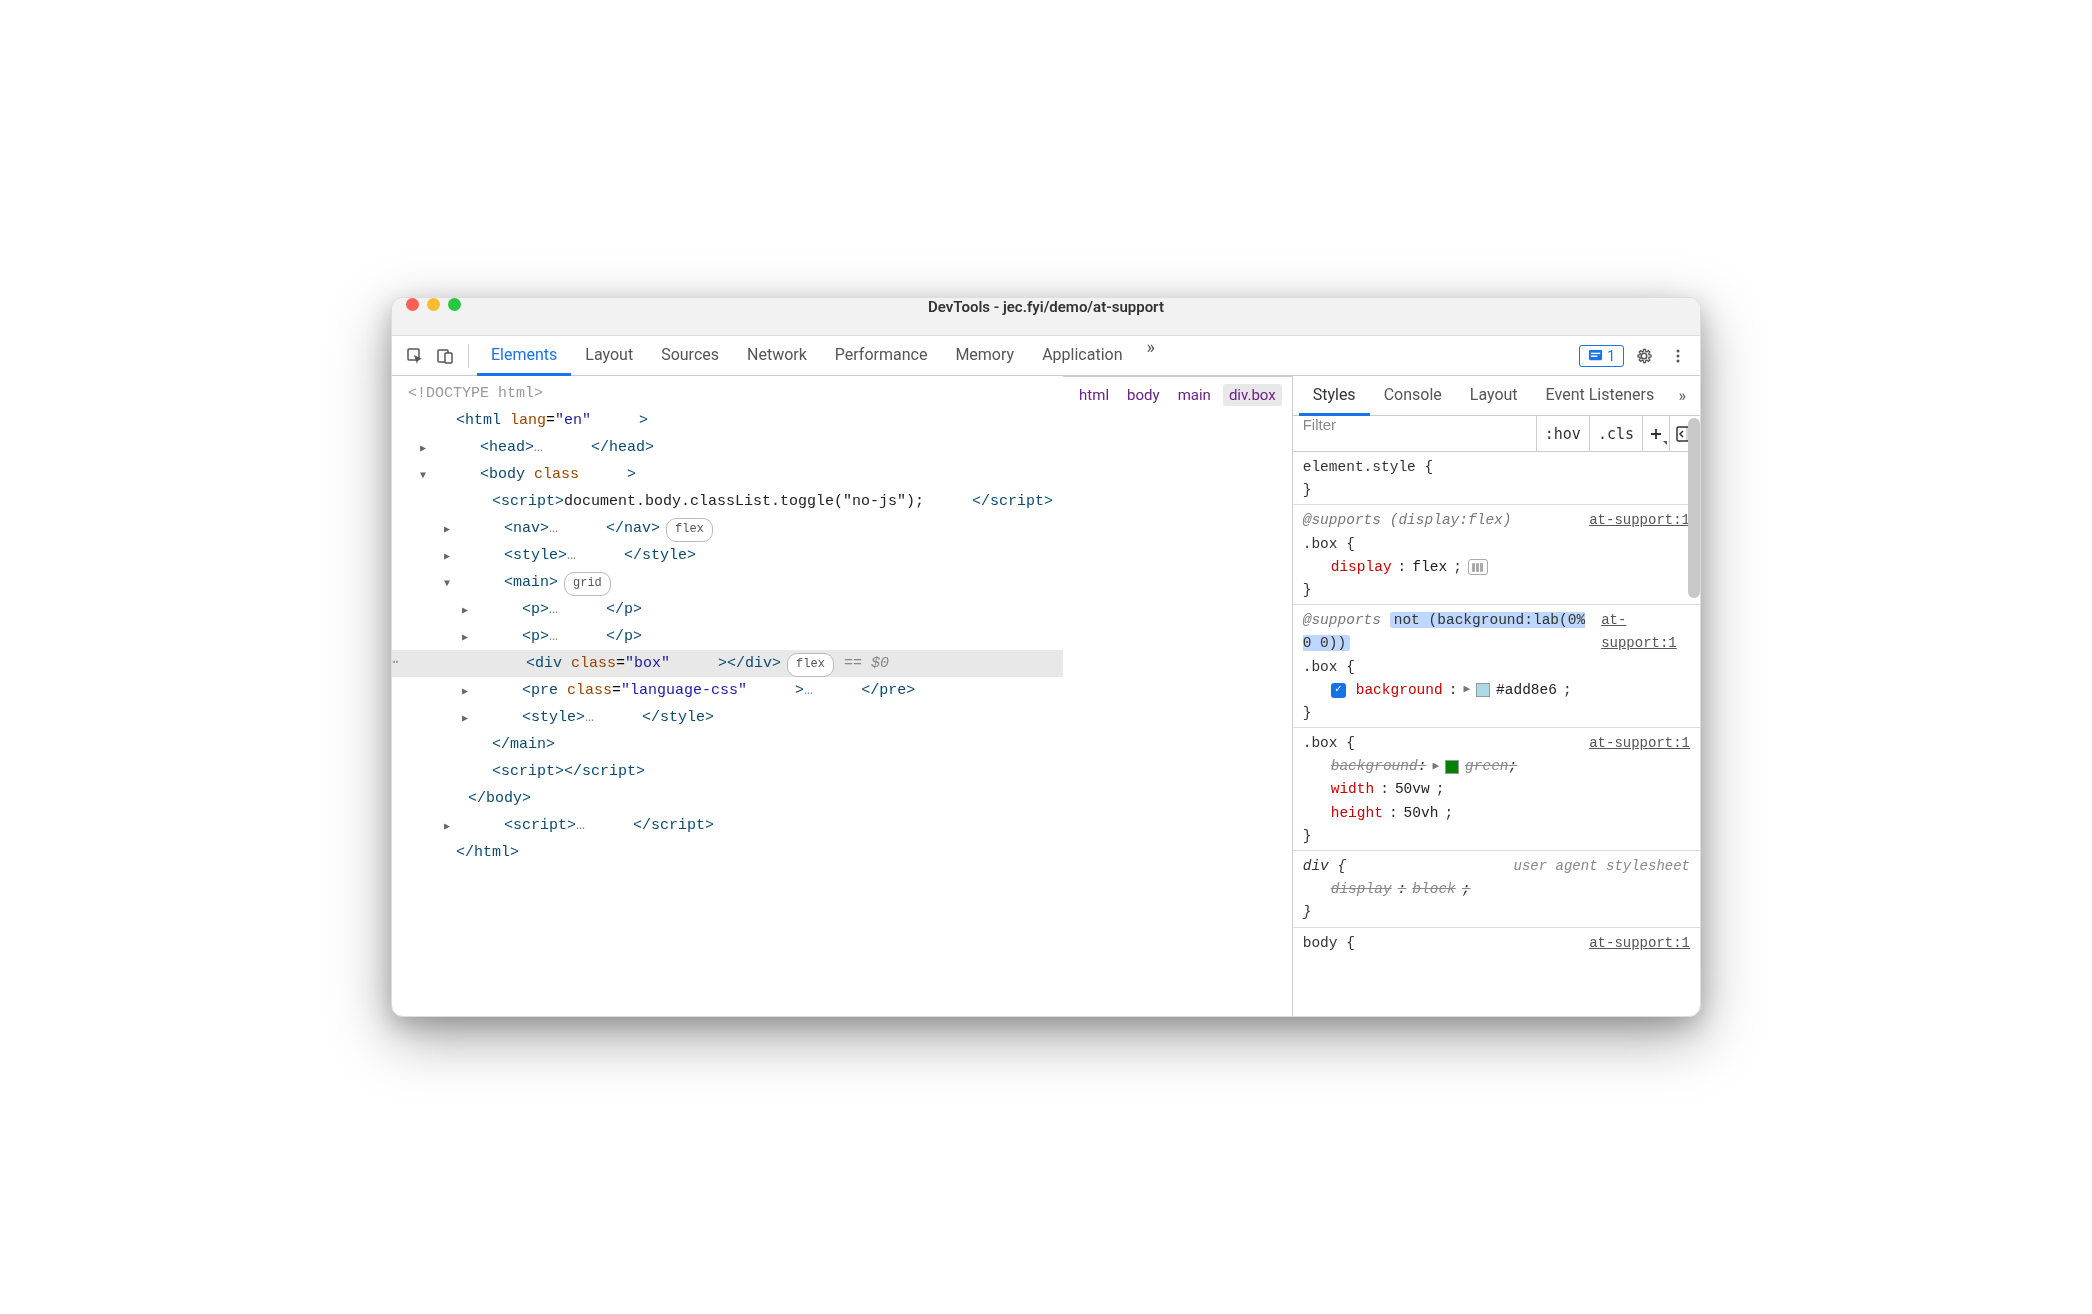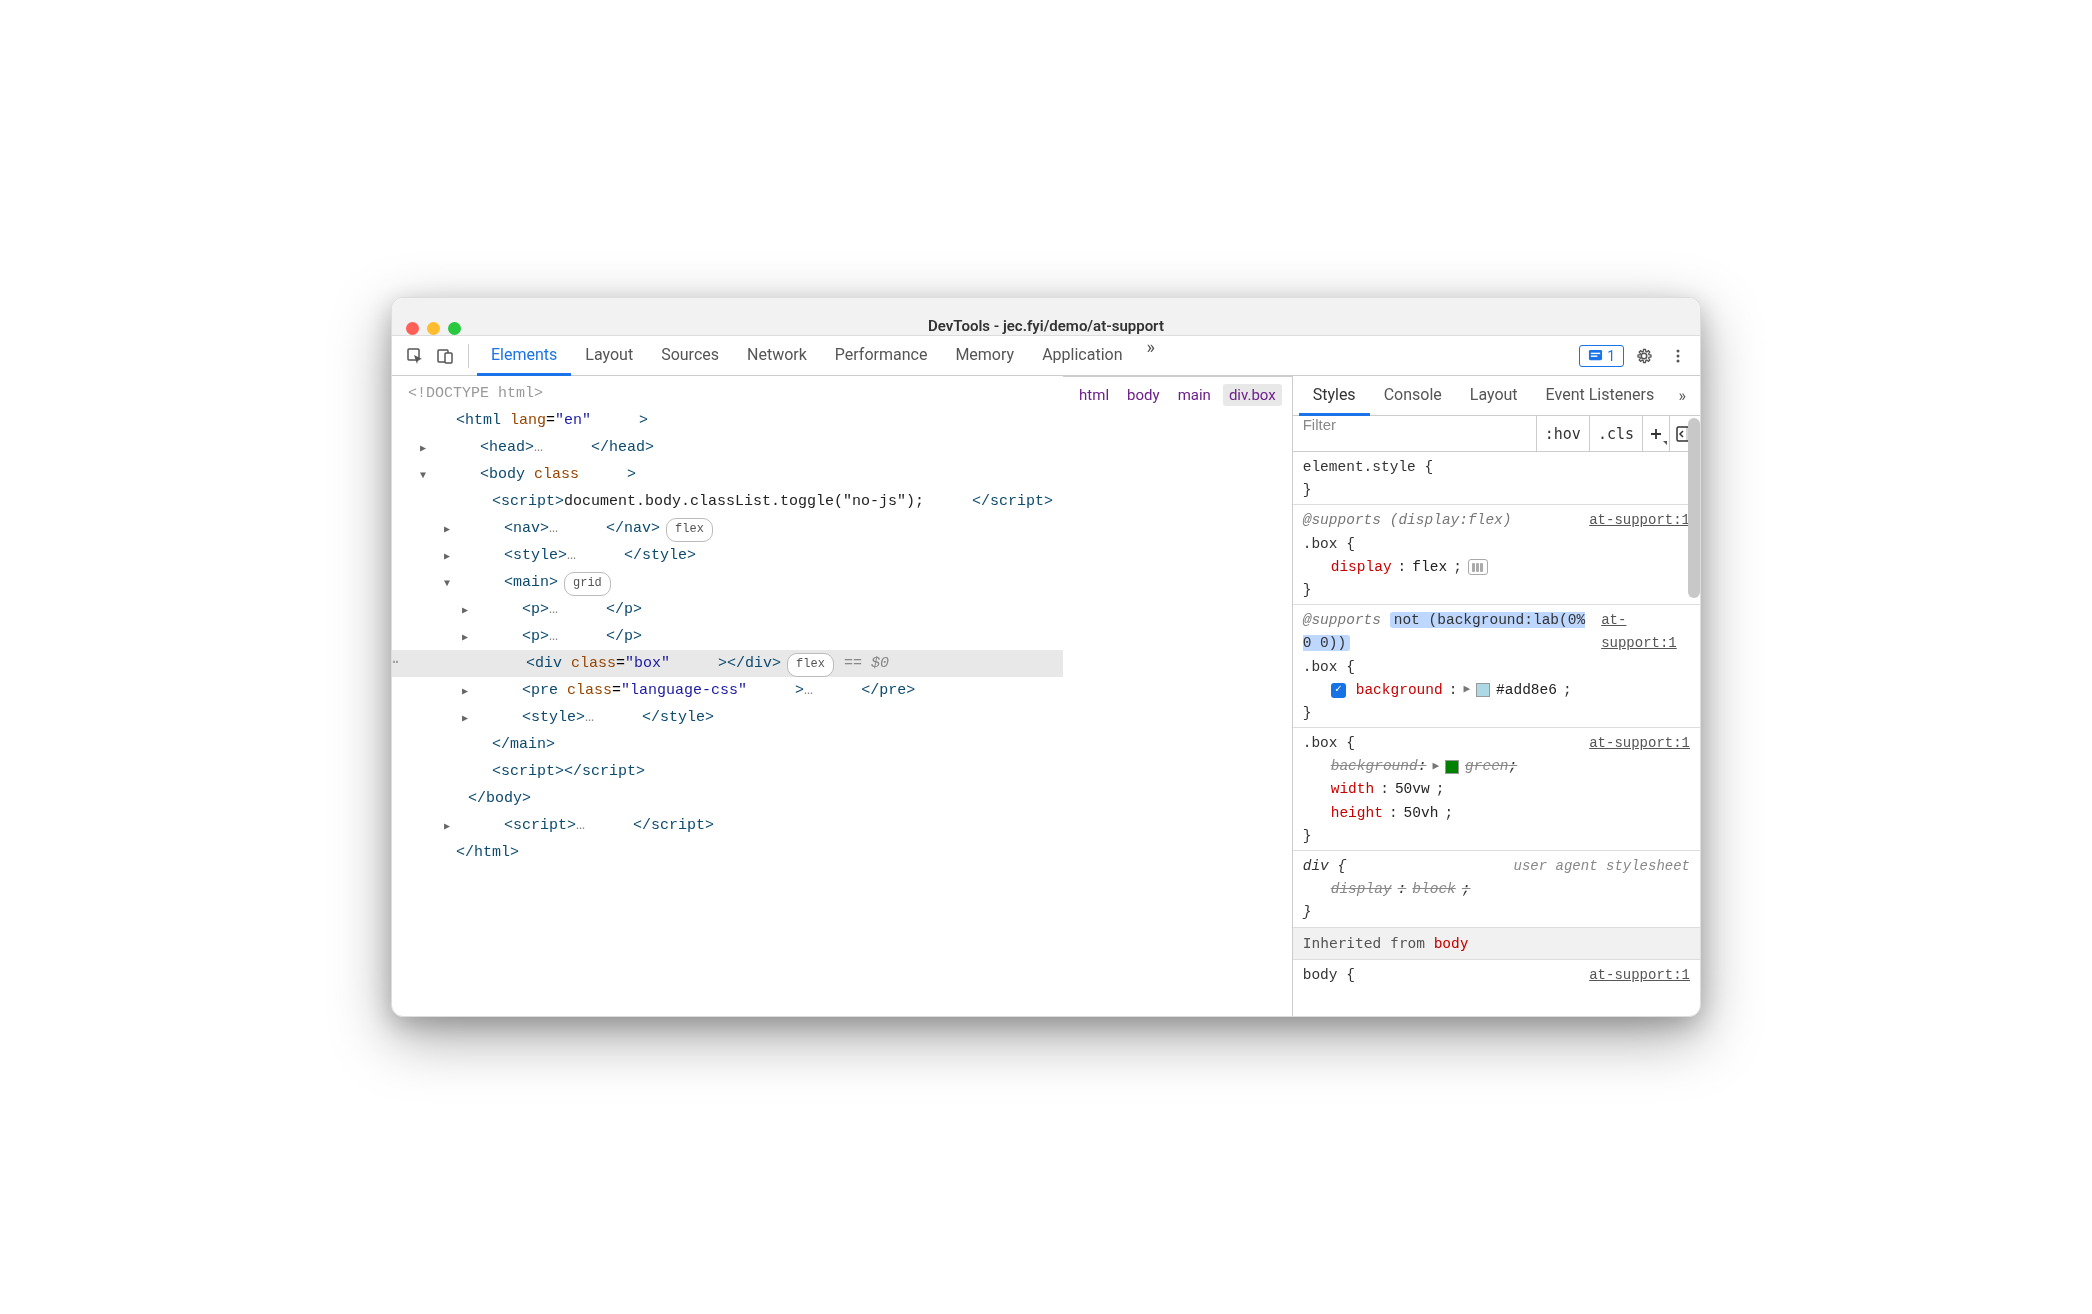--- a/index.html
+++ b/index.html
@@ -18,21 +18,21 @@
     border-radius: 12px;
     box-shadow: 0 20px 60px rgba(0,0,0,0.35), 0 8px 24px rgba(0,0,0,0.2);
     overflow: hidden;
     border: 1px solid #ddd;
   }
   .titlebar {
     height: 38px;
     background: #f2f2f2;
     border-bottom: 1px solid #ddd;
     display: flex;
-    align-items: flex-end;
+    align-items: flex-start;
     padding: 0 14px;
     position: relative;
   }
   .traffic-lights { display: flex; gap: 8px; }
   .tl { width: 13px; height: 13px; border-radius: 50%; }
   .tl.red { background: #ff5f57; }
   .tl.yellow { background: #febc2e; }
   .tl.green { background: #28c840; }
   .title {
     position: absolute; left: 0; right: 0; text-align: center;
@@ -396,23 +396,20 @@
           </div>
           <div class="decl strike italic">
             <span class="prop">display</span>
               <span class="semi">:</span>
             <span class="val">block</span>
               <span class="semi">;</span>
           </div>
           <div class="italic"><span class="brace">}</span></div>
         </div>
 
-        <div class="inherited-bar">
-          <span class="from">Inherited from</span> <span class="tag-ref">body</span>
-        </div>
 
         <div class="rule" style="border-bottom:none;">
           <div class="rule-head">
             <span><span class="selector">body</span> <span class="brace">{</span></span>
             <span class="rule-src">at-support:1</span>
           </div>
         </div>
       </div>
 
       <div class="scrollbar-thumb"></div>

